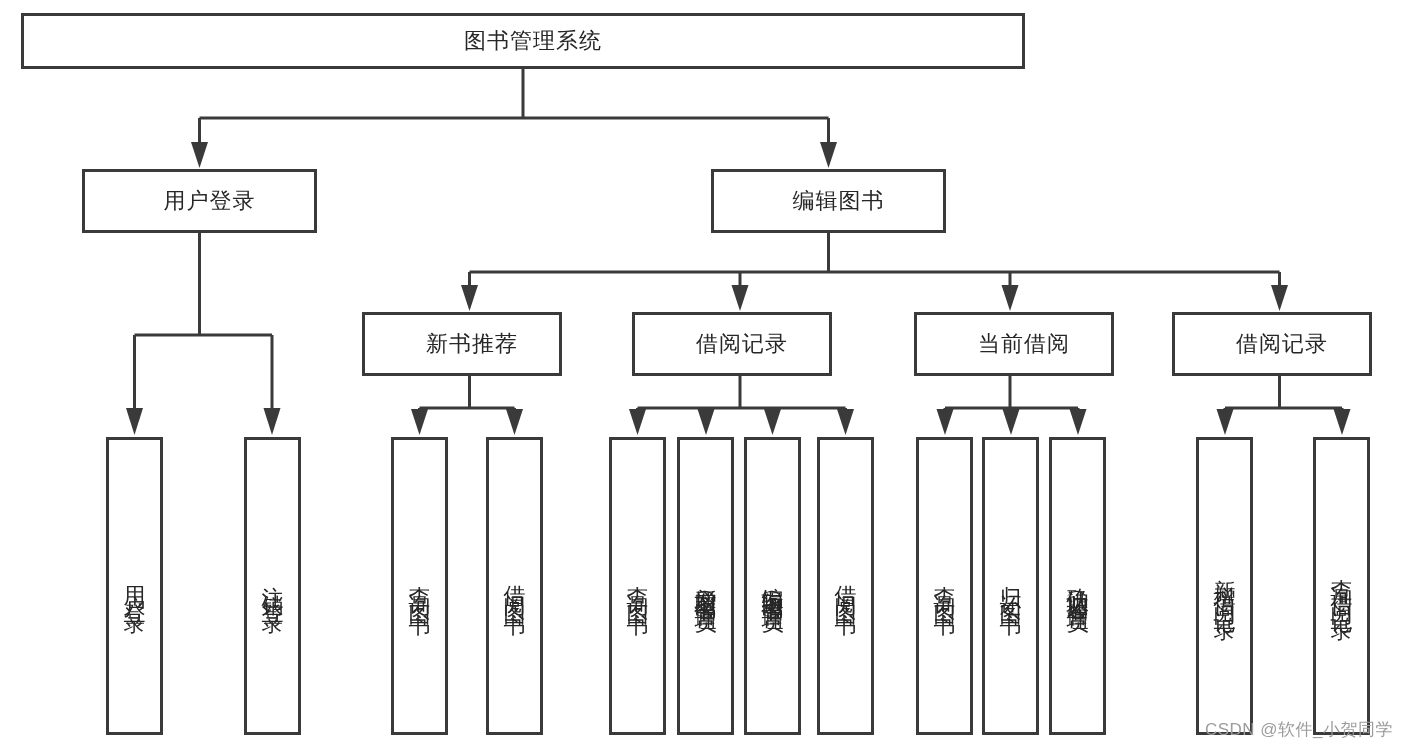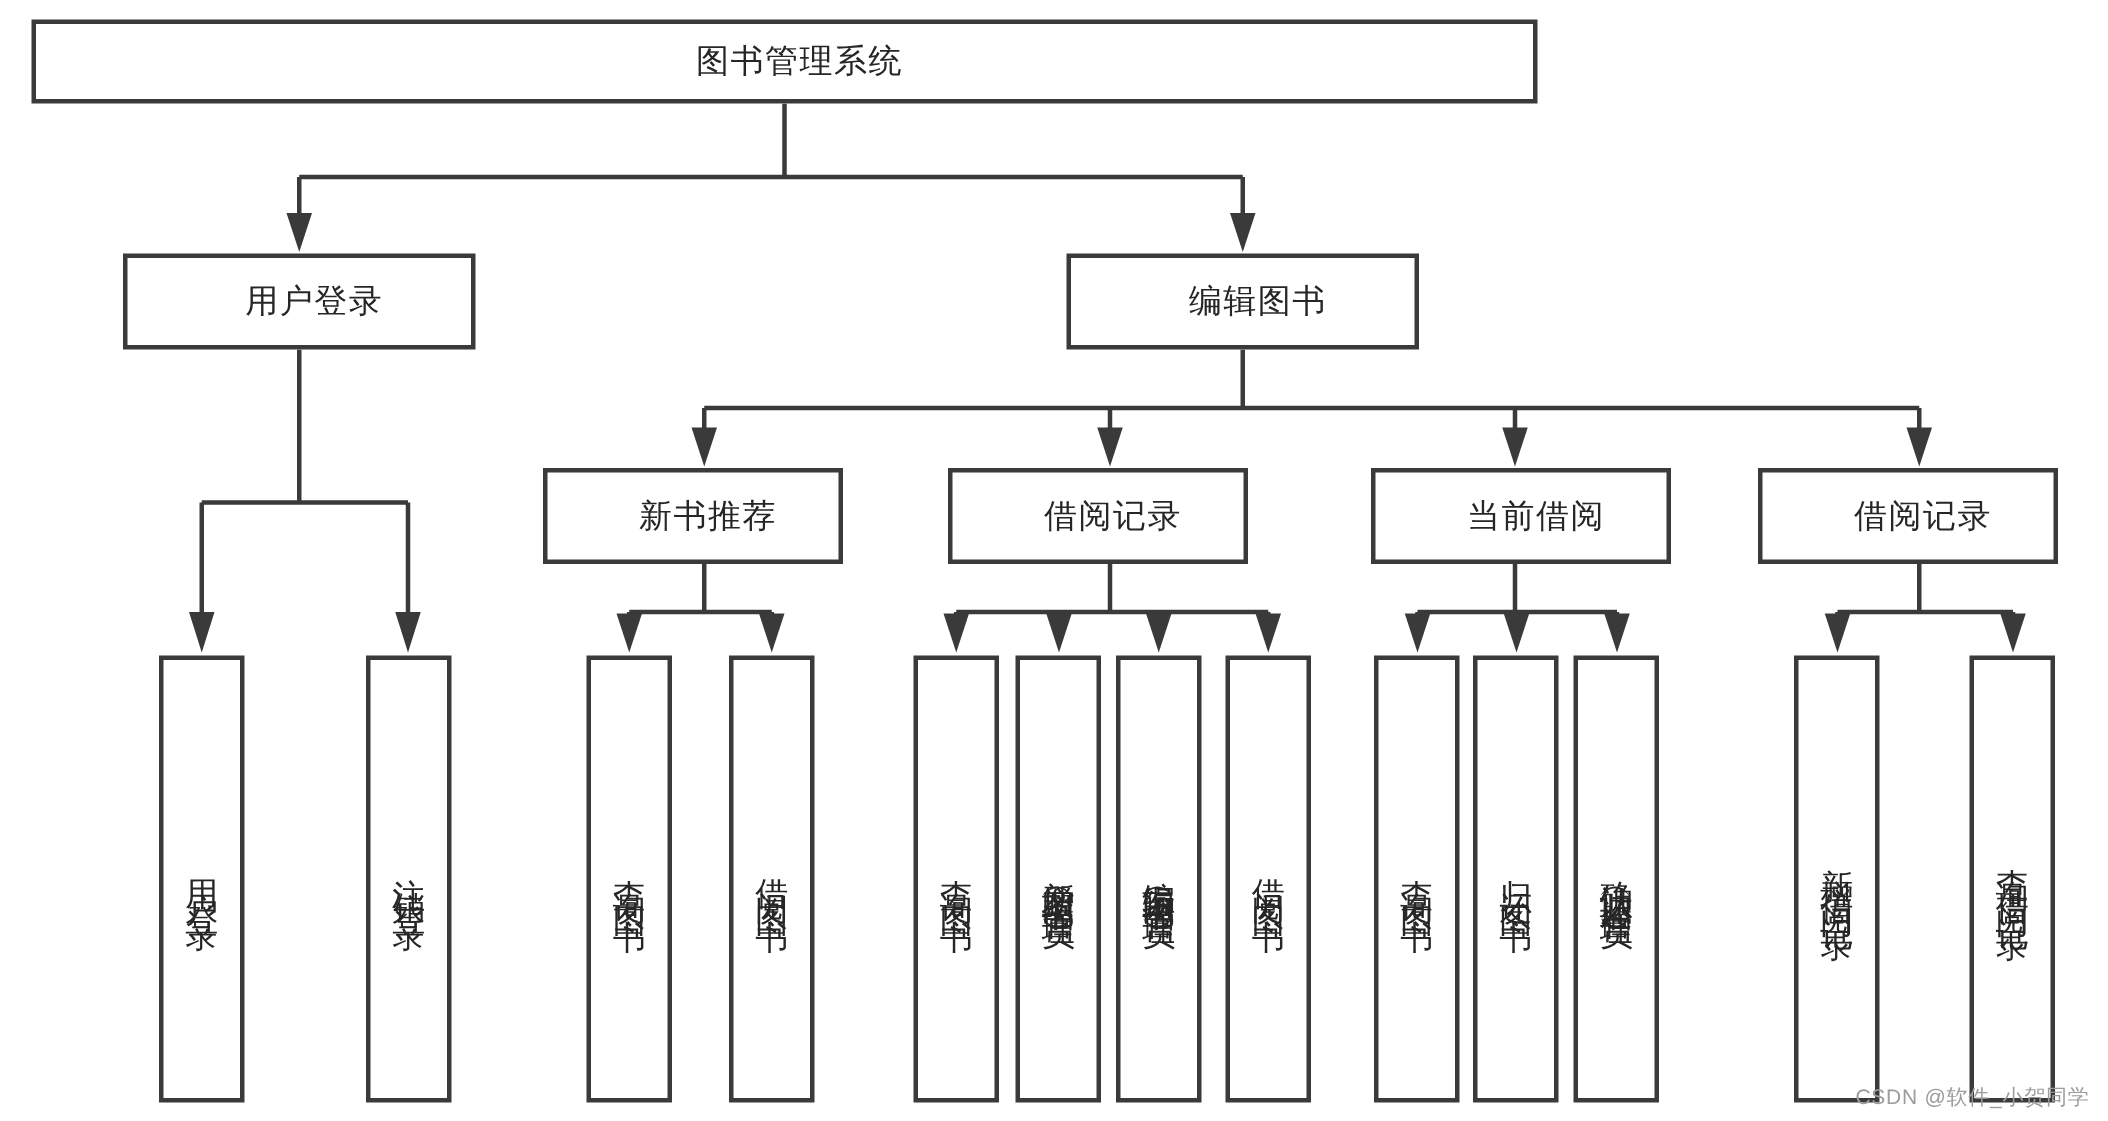--- a/index.html
+++ b/index.html
@@ -40,21 +40,21 @@
   .vnode.mid .vtext{letter-spacing:0.38em;}
   .vnode.tight .vtext{letter-spacing:0.16em;}
   .v1{left:106px;} .v2{left:244px;}
   .v3{left:391px;} .v4{left:486px;}
   .v5{left:609px;} .v6{left:677px;} .v7{left:744px;} .v8{left:817px;}
   .v9{left:916px;} .v10{left:982px;} .v11{left:1049px;}
   .v12{left:1196px;} .v13{left:1313px;}
   .watermark{
     position:absolute;
     right:12px;bottom:6px;
-    font-size:14px;
+    font-size:17px;
     color:#9c9c9c;
     letter-spacing:0.5px;
     white-space:nowrap;
   }
 </style>
 </head>
 <body>
 
 <div id="canvas">
 

